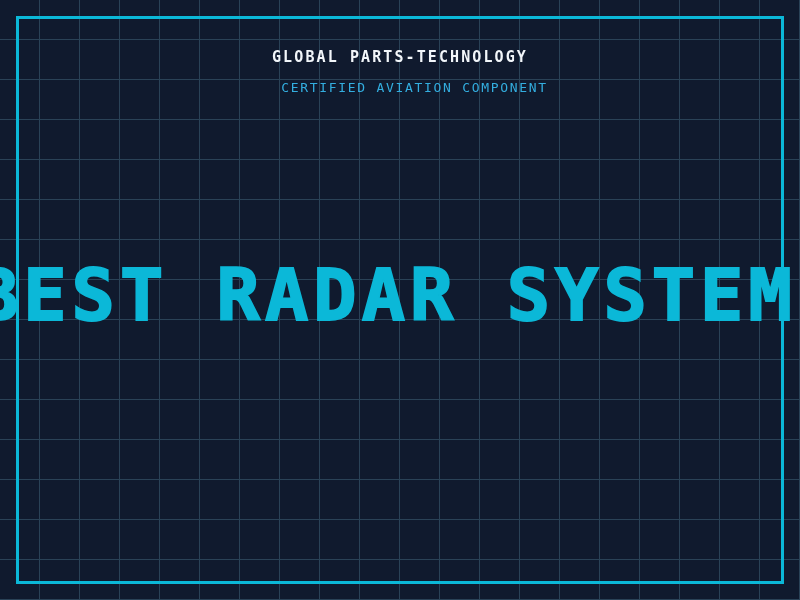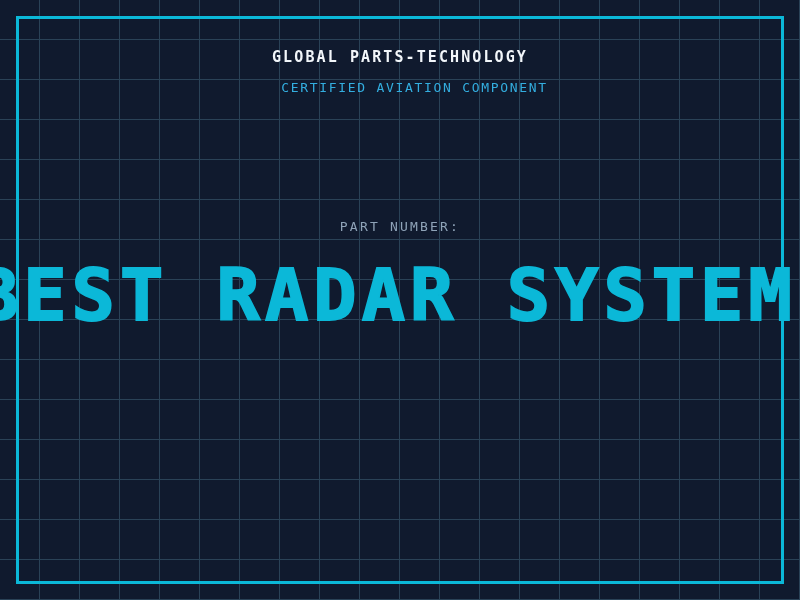--- a/index.html
+++ b/index.html
@@ -135,21 +135,20 @@
   <div id="grid"></div>
 
   <div id="frame"></div>
 
   <div id="content">
 
     <div class="brand">GLOBAL PARTS-TECHNOLOGY</div>
 
     <div class="tagline">CERTIFIED AVIATION COMPONENT</div>
 
-    <div class="pn-label">PART NUMBER:</div>
 
     <div class="headline">
       <svg width="820" height="80" viewBox="0 0 820 80" aria-hidden="true">
         <text x="410" y="62" text-anchor="middle">BEST RADAR SYSTEMS</text>
       </svg>
     </div>
 
 
   </div>
 </div>

